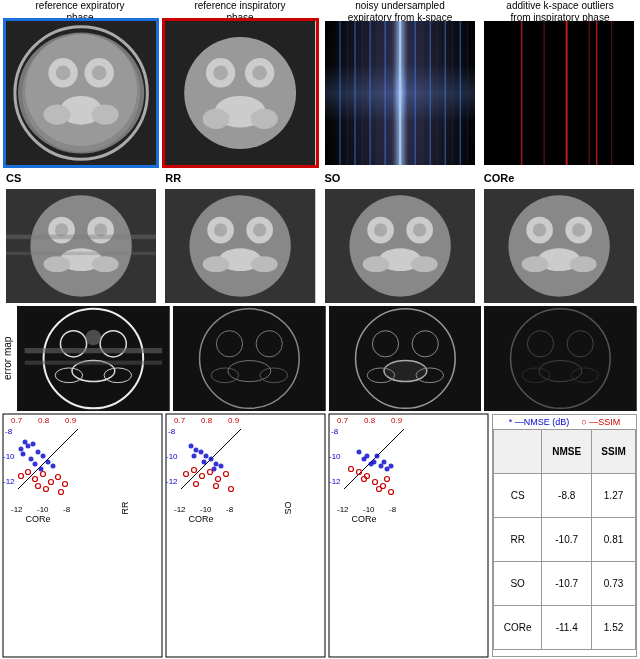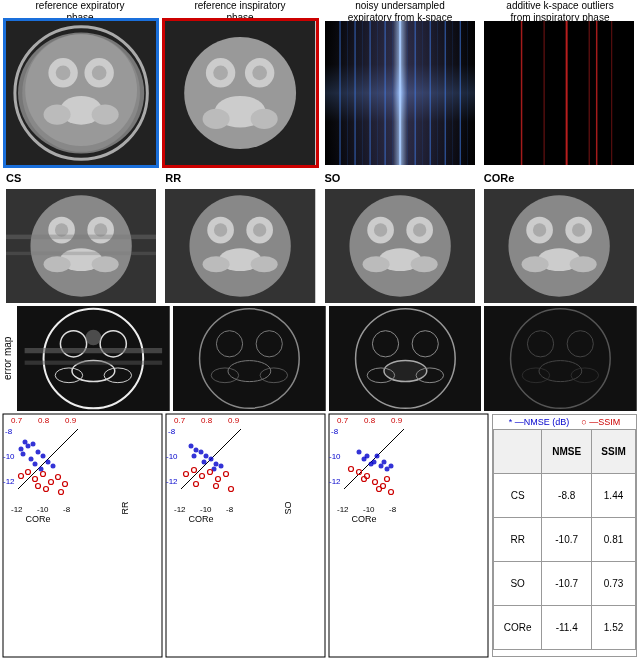--- a/index.html
+++ b/index.html
@@ -530,21 +530,21 @@
           <tr>
             <th></th>
             <th>NMSE</th>
             <th>SSIM</th>
           </tr>
         </thead>
         <tbody id="stats-tbody">
         <tr>
       <td>CS</td>
       <td>-8.8</td>
-      <td>1.44</td>
+      <td>1.27</td>
     </tr>
             <tr>
       <td>RR</td>
       <td>-10.7</td>
       <td>0.81</td>
     </tr>
             <tr>
       <td>SO</td>
       <td>-10.7</td>
       <td>0.73</td>

